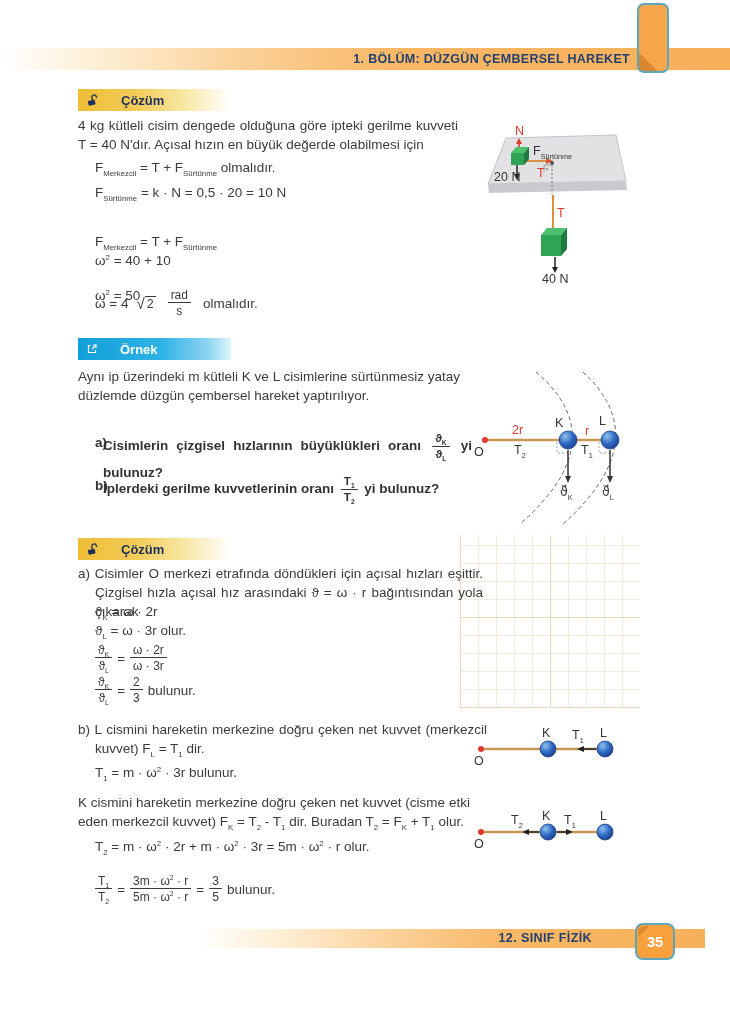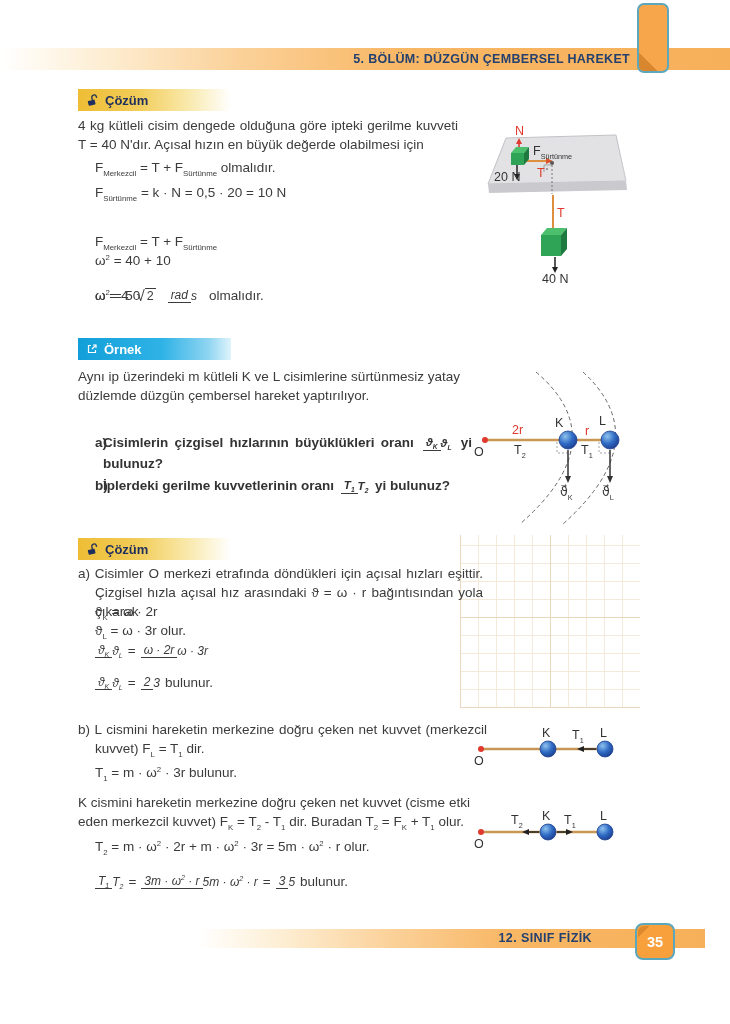--- a/index.html
+++ b/index.html
@@ -20,35 +20,35 @@
   .tab-fold{position:absolute;left:0;bottom:0;width:19px;height:19px;border-bottom-left-radius:5px;
     background:linear-gradient(to top right,#d9872f 49%,rgba(0,0,0,0) 50%);}
   .page-num-badge{position:absolute;left:635px;top:923px;width:36px;height:33px;background:#f7a03c;
     border:2px solid #5da7bd;border-radius:8px;color:#fff;font-weight:bold;font-size:14.5px;
     display:flex;align-items:center;justify-content:center;}
   .badge-fold{position:absolute;left:1px;top:1px;width:12px;height:12px;border-top-left-radius:6px;
     background:linear-gradient(to bottom right,#dd8a2e 49%,rgba(0,0,0,0) 50%);}
 
   
   .badge{position:absolute;left:78px;width:153px;height:22px;display:flex;align-items:center;
-    padding-left:8px;box-sizing:border-box;font-weight:bold;font-size:13px;gap:6px;}
+    padding-left:8px;box-sizing:border-box;font-weight:bold;font-size:13px;gap:22px;}
   .badge-solution{background:linear-gradient(90deg,#eebd35 0%,#f2cd5a 40%,#f9e9ac 72%,#ffffff 100%);color:#1e2f5e;}
   .badge-example{background:linear-gradient(90deg,#129fd9 0%,#2fb3e6 55%,#8ed4f1 85%,#dff4fc 100%);color:#ffffff;}
 
   
   .par{position:absolute;font-size:13.5px;line-height:19px;text-align:justify;color:#3b3b3b;}
   .hang{padding-left:17px;text-indent:-17px;}
   .bold{font-weight:bold;color:#333;}
   .eq{position:absolute;left:95px;font-size:13.5px;color:#3b3b3b;white-space:nowrap;}
   .eq-row{display:flex;align-items:center;gap:5px;}
   sub{font-size:58%;line-height:0;}
   sup{font-size:58%;line-height:0;}
 
-  .frac{display:inline-flex;flex-direction:row;align-items:center;font-size:12px;line-height:1.2;
-    vertical-align:middle;font-style:italic;}
+  .frac{display:inline-flex;flex-direction:column;align-items:center;font-size:12px;line-height:1.2;
+    vertical-align:middle;}
   .frac .num{border-bottom:1px solid #3b3b3b;padding:0 3px;text-align:center;}
   .frac .den{padding-top:1px;text-align:center;}
   .inline-frac{margin:0 3px;font-size:11.5px;}
   .sqrt{display:inline-flex;align-items:flex-start;margin-left:3px;}
   .sqrt-radical{font-size:15px;line-height:1;}
   .sqrt-val{border-top:1.2px solid #3b3b3b;padding:0 2px;font-size:12.5px;}
 
   .item{position:absolute;left:78px;width:394px;font-weight:bold;color:#333;
     font-size:13.5px;line-height:21px;}
   .item-lbl{position:absolute;left:0;top:0;}
@@ -64,21 +64,21 @@
       repeating-linear-gradient(0deg,#ead7bf 0 1px,rgba(0,0,0,0) 1px 90px),
       repeating-linear-gradient(90deg,#f5e9da 0 1px,rgba(0,0,0,0) 1px 18px),
       repeating-linear-gradient(0deg,#f5e9da 0 1px,rgba(0,0,0,0) 1px 18px);}
 </style>
 </head>
 <body>
 
 <div class="page">
 
   <div class="header-bar">
-    <span class="header-title">5. BÖLÜM: DÜZGÜN ÇEMBERSEL HAREKET</span>
+    <span class="header-title">1. BÖLÜM: DÜZGÜN ÇEMBERSEL HAREKET</span>
   </div>
   <div class="bookmark-tab">
     <div class="tab-fold"></div>
   </div>
 
   <div class="badge badge-solution" style="top:89px;">
     <svg viewBox="0 0 24 24" width="13" height="13">
       <g transform="rotate(-14 12 12)">
         <rect x="3" y="11" width="13" height="9" rx="1.5" fill="#1e2f5e"></rect>
         <path d="M12 11 V7 a4.3 4.3 0 0 1 8.6 0 v2" fill="none" stroke="#1e2f5e" stroke-width="2.4"></path>

